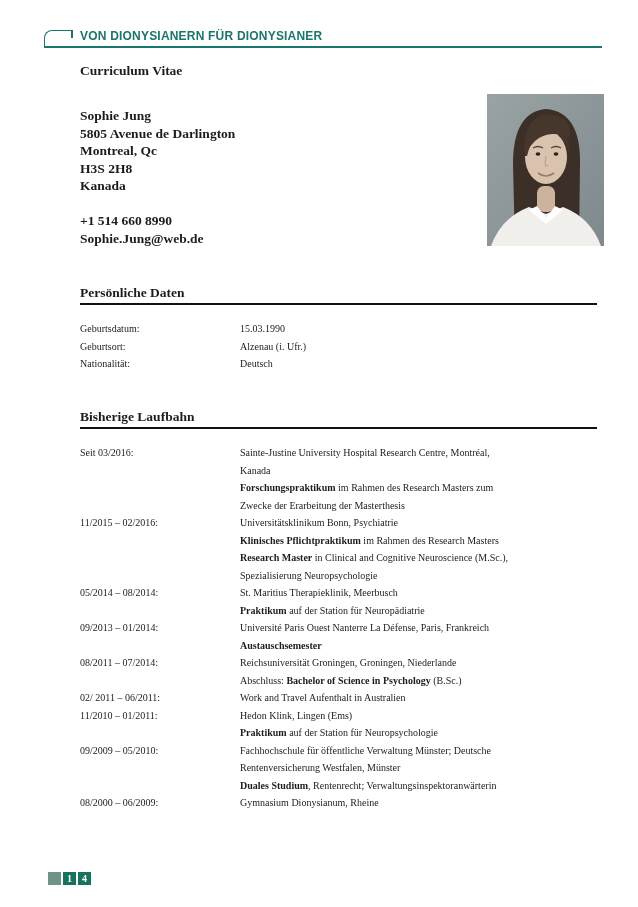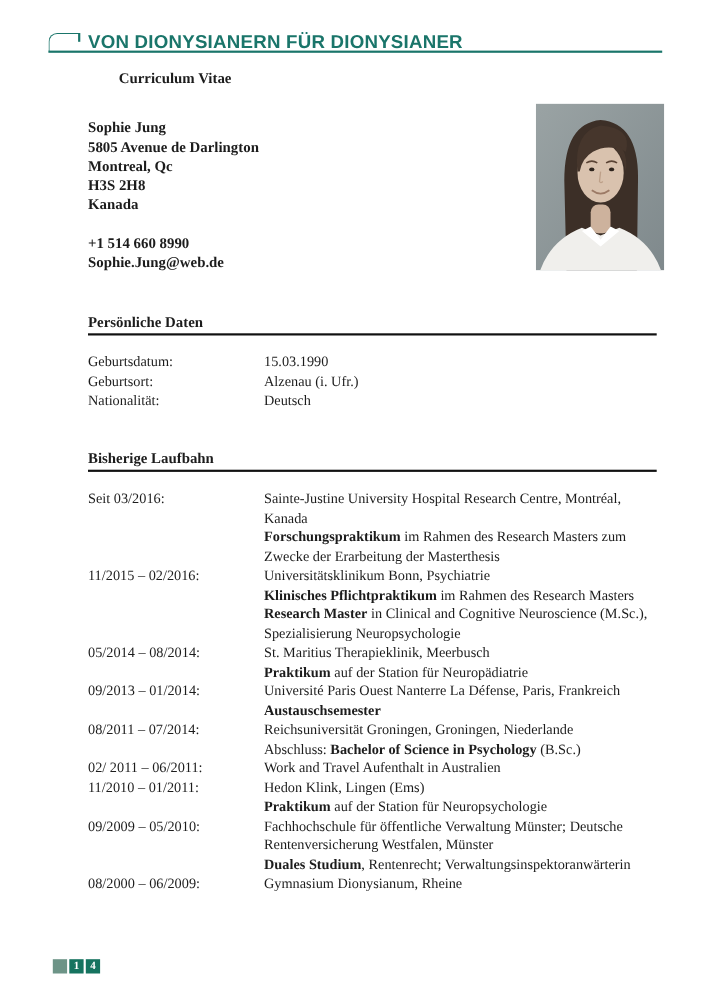--- a/index.html
+++ b/index.html
@@ -23,27 +23,27 @@
     border-top-left-radius:8px;
     box-sizing:border-box;
   }
   .hdr-tab-tick{
     position:absolute;left:71px;top:30px;width:1.5px;height:8px;
     background:#1a756a;
   }
   .hdr-title{
     position:absolute;left:80px;top:29px;
     font-family:"Liberation Sans","DejaVu Sans",sans-serif;
-    font-weight:bold;font-size:17px;letter-spacing:0.2px;
+    font-weight:bold;font-size:12px;letter-spacing:0.2px;
     color:#1a756a;white-space:nowrap;
   }
   
   .doc-title{
     position:absolute;left:80px;top:63px;
-    font-weight:bold;font-size:13.5px;margin-left:28px;
+    font-weight:bold;font-size:13.5px;
   }
   
   .address{
     position:absolute;left:80px;top:107px;
     font-weight:bold;font-size:13.5px;line-height:17.5px;
   }
   .address .spacer{height:17.5px;}
   
   .photo{
     position:absolute;left:487px;top:94px;width:117px;height:152px;
@@ -58,21 +58,21 @@
   .sec-rule{
     position:absolute;left:80px;width:517px;height:1.5px;background:#111;
   }
   .t-personal{top:285px;}
   .r-personal{top:303px;}
   .t-career{top:409px;text-align:center;}
   .r-career{top:427px;}
   
   .rows{
     position:absolute;left:80px;width:545px;
-    font-size:13px;line-height:17.5px;
+    font-size:10px;line-height:17.5px;
   }
   .rows-personal{top:320px;}
   .rows-career{top:444px;}
   .row{display:flex;white-space:nowrap;}
   .cell-label{flex:0 0 160px;}
   .cell-value{flex:1 1 auto;}
   .b{font-weight:bold;}
   
   .footer{
     position:absolute;left:48px;top:872px;

